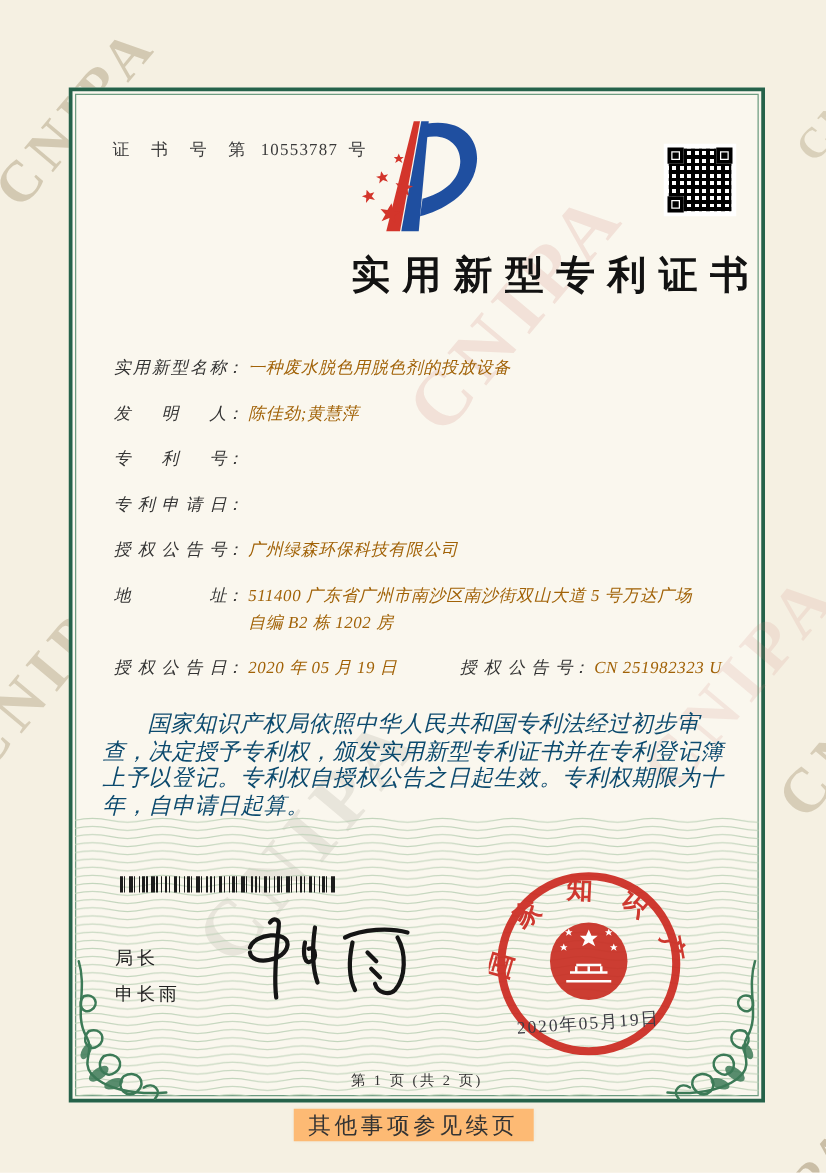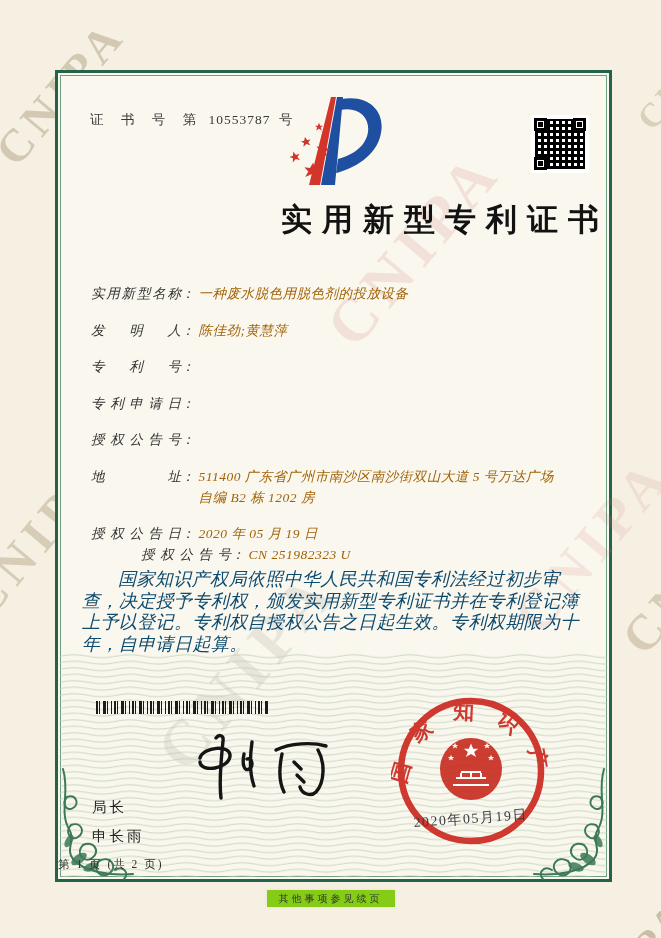--- a/index.html
+++ b/index.html
@@ -46,52 +46,52 @@
 
   .title{position:absolute;left:0;right:0;top:126px;text-align:right;
     font-size:31px;font-weight:bold;letter-spacing:10px;padding-left:10px;color:#121212;}
 
   .fields{position:absolute;left:33px;top:210px;width:492px;font-size:13.5px;font-style:italic;}
   .frow{display:flex;margin-bottom:15.5px;line-height:21px;}
   .flabel{display:inline-block;width:90px;text-align:justify;text-align-last:justify;flex:none;color:#333;}
   .colon{flex:none;color:#333;}
   .fvalue{margin-left:4px;letter-spacing:.5px;color:#a16207;}
   .fvalue.addr{max-width:372px;}
-  .grant{display:flex;flex-direction:column;}
+  .grant{display:flex;}
   .gpair{display:flex;}
   .gpair2{margin-left:50px;}
   .glabel{display:inline-block;width:90px;text-align:justify;text-align-last:justify;flex:none;color:#333;}
 
   .paras{position:absolute;left:24px;top:496px;width:506px;font-size:18px;line-height:21.5px;
     font-style:italic;color:#0c4a6e;}
   .paras p{margin:0;text-indent:2em;letter-spacing:.4px;}
 
   .wavebg{position:absolute;left:2px;top:580px;z-index:-0;opacity:.85;}
 
   .barcode{position:absolute;left:38px;top:628px;width:172px;height:13px;
     background-image:repeating-linear-gradient(90deg,
       #1c1c1c 0 2px,transparent 2px 3px,#1c1c1c 3px 4px,transparent 4px 7px,
       #1c1c1c 7px 10px,transparent 10px 11px,#1c1c1c 11px 12px,transparent 12px 15px,
       #1c1c1c 15px 16px,transparent 16px 18px);}
 
-  .signer{position:absolute;left:34px;top:725px;font-size:14.5px;letter-spacing:3px;color:#222;
+  .signer{position:absolute;left:34px;top:684px;font-size:14.5px;letter-spacing:3px;color:#222;
     font-family:"Liberation Sans","DejaVu Sans",sans-serif;}
   .signer div{margin-bottom:10px;}
   .sig{position:absolute;left:128px;top:655px;}
 
   .seal{position:absolute;left:333px;top:618px;}
-  .pageinfo{position:absolute;left:0;right:0;top:784px;font-size:11.5px;
+  .pageinfo{position:absolute;left:0;right:0;top:784px;text-align:center;font-size:11.5px;
     letter-spacing:2px;color:#333;}
 
   .corner{position:absolute;bottom:-3px;}
   .corner-bl{left:-3px;}
   .corner-br{right:-3px;transform:scaleX(-1);}
 
   .footer-note{position:absolute;left:0;right:0;top:888px;text-align:center;z-index:2;}
-  .footer-note span{background:#84cc16;padding:3px 12px;font-size:10px;letter-spacing:3px;color:#333;
+  .footer-note span{background:#fdba74;padding:3px 12px;font-size:18px;letter-spacing:3px;color:#333;
     box-shadow:0 0 4px rgba(0,0,0,.06);}
 </style>
 </head>
 <body>
 
 <div class="wm wm-tl">CNIPA</div>
 <div class="wm wm-lm">CNIPA</div>
 <div class="wm wm-rm">CNIPA</div>
 <div class="wm wm-br">CNIPA</div>
 <div class="wm wm-tr">CNIPA</div>
@@ -166,20 +166,21 @@
         <span class="flabel">专利号</span>
         <span class="colon">：</span>
       </div>
       <div class="frow">
         <span class="flabel">专利申请日</span>
         <span class="colon">：</span>
       </div>
       <div class="frow">
         <span class="flabel">授权公告号</span>
         <span class="colon">：</span>
+        <span class="fvalue">广州绿森环保科技有限公司</span>
       </div>
       <div class="frow">
         <span class="flabel">地址</span>
         <span class="colon">：</span>
         <span class="fvalue addr">511400 广东省广州市南沙区南沙街双山大道 5 号万达广场 自编 B2 栋 1202 房</span>
       </div>
       <div class="frow grant">
         <span class="gpair">
           <span class="glabel">授权公告日</span>
           <span class="colon">：</span>

